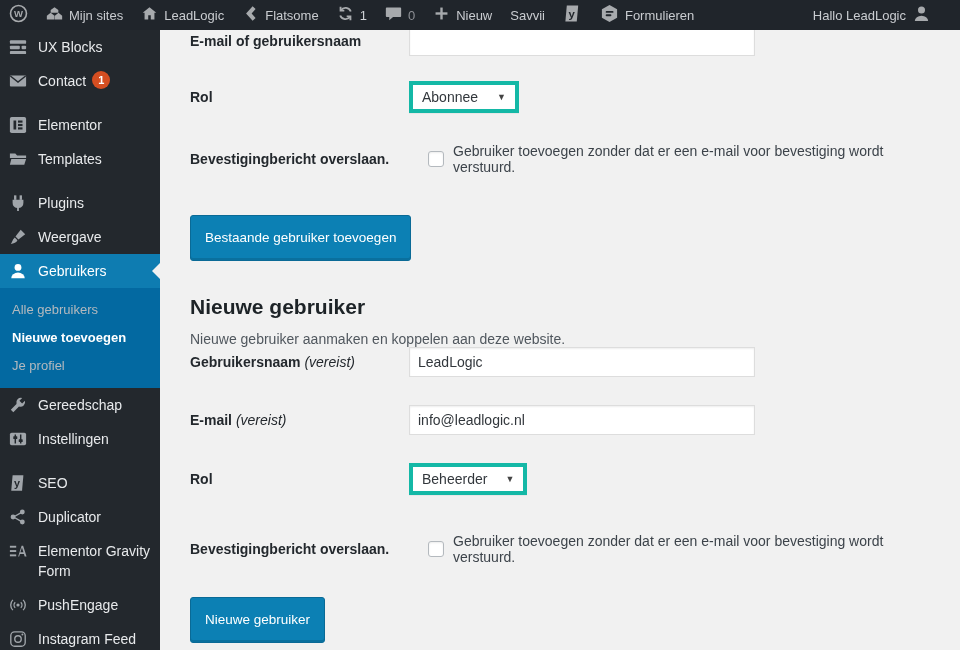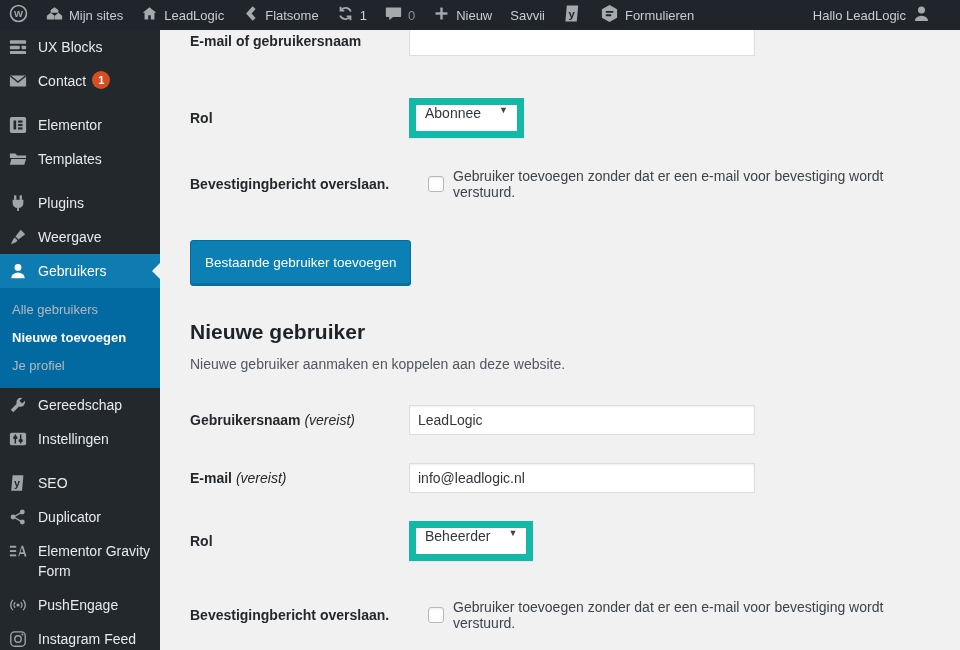--- a/index.html
+++ b/index.html
@@ -49,47 +49,47 @@
   .content { flex:1; background:#f1f1f1; padding:0 20px 0 16px; overflow:hidden; color:#23282d; font-size:14px; }
   .row { display:flex; align-items:center; }
   .row .th { width:219px; flex:none; font-weight:bold; color:#23282d; line-height:1.3; }
   .th .req { font-style:italic; font-weight:normal; }
   .text-input {
     width:346px; height:30px; background:#fff; border:1px solid #ddd;
     box-shadow:inset 0 1px 2px rgba(0,0,0,.07); padding:0 8px; font-size:14px;
     color:#32373c; font-family:"Liberation Sans", sans-serif; border-radius:0;
   }
   .select {
-    display:inline-flex; justify-content:space-between; gap:18px;
-    min-width:110px; height:40px; background:#fff; border:7px solid #14b8a6; padding:0 9px;
+    display:inline-flex; align-items:center; justify-content:space-between; gap:18px;
+    min-width:110px; height:32px; background:#fff; border:4px solid #14b8a6; padding:0 9px;
     color:#32373c; cursor:pointer; box-shadow:0 1px 0 rgba(0,0,0,.04);
   }
   .select .caret { font-size:9px; color:#444; }
   .cbwrap { display:flex; align-items:center; gap:9px; color:#3c434a;margin-left:19px; }
   .cb {
     appearance:none; -webkit-appearance:none; width:16px; height:16px; flex:none;
     background:#fff; border:1px solid #b4b9be; border-radius:3px; cursor:pointer;
     box-shadow:inset 0 1px 2px rgba(0,0,0,.08); margin:0;
   }
   .btn-primary {
     display:inline-block; background:#0c80b4; border:1px solid #0a6a96; color:#fff;
     font-size:13.5px; padding:0 14px; height:46px; line-height:28px; border-radius:3px;
     cursor:pointer; box-shadow:inset 0 -2px 0 rgba(0,0,0,.12);
     font-family:"Liberation Sans", sans-serif;
   }
   h2.section-title { font-size:21px; font-weight:600; color:#1d2327; line-height:1.2; }
   .desc { color:#50575e; }
 
   
-  .r1 { margin-top:-4px; margin-bottom:42px; }
+  .r1 { margin-top:-4px; margin-bottom:25px; }
   .r2 { margin-bottom:30px; }
   .r3 { margin-bottom:40px; }
   .r4 { margin-bottom:33px; }
   .heading-row { margin-bottom:12px; }
-  .desc-row { margin-bottom:33px; }
+  .desc-row { }
   .r5 { margin-bottom:28px; }
   .r6 { margin-bottom:28px; }
   .r7 { margin-bottom:38px; }
   .r8 { margin-bottom:32px; }
 </style>
 </head>
 <body>
 
 <div class="screen">
 

